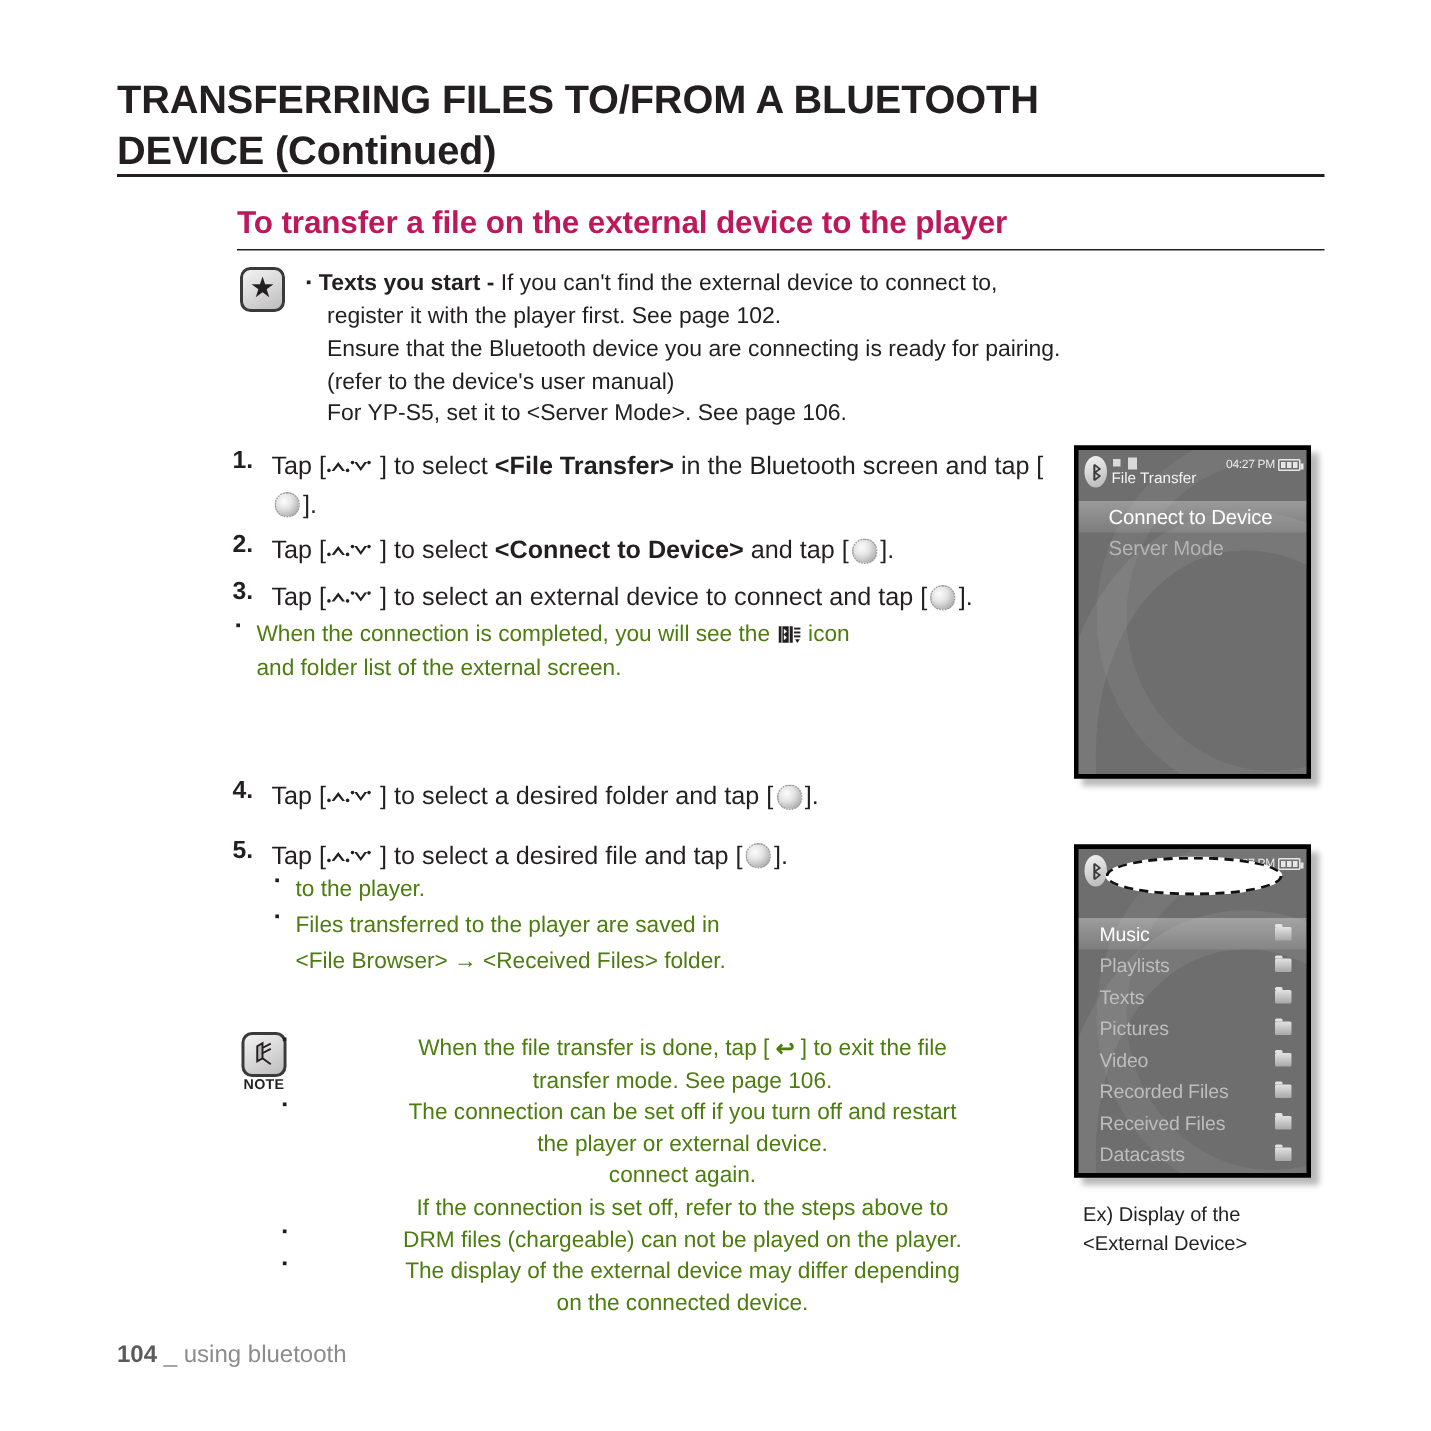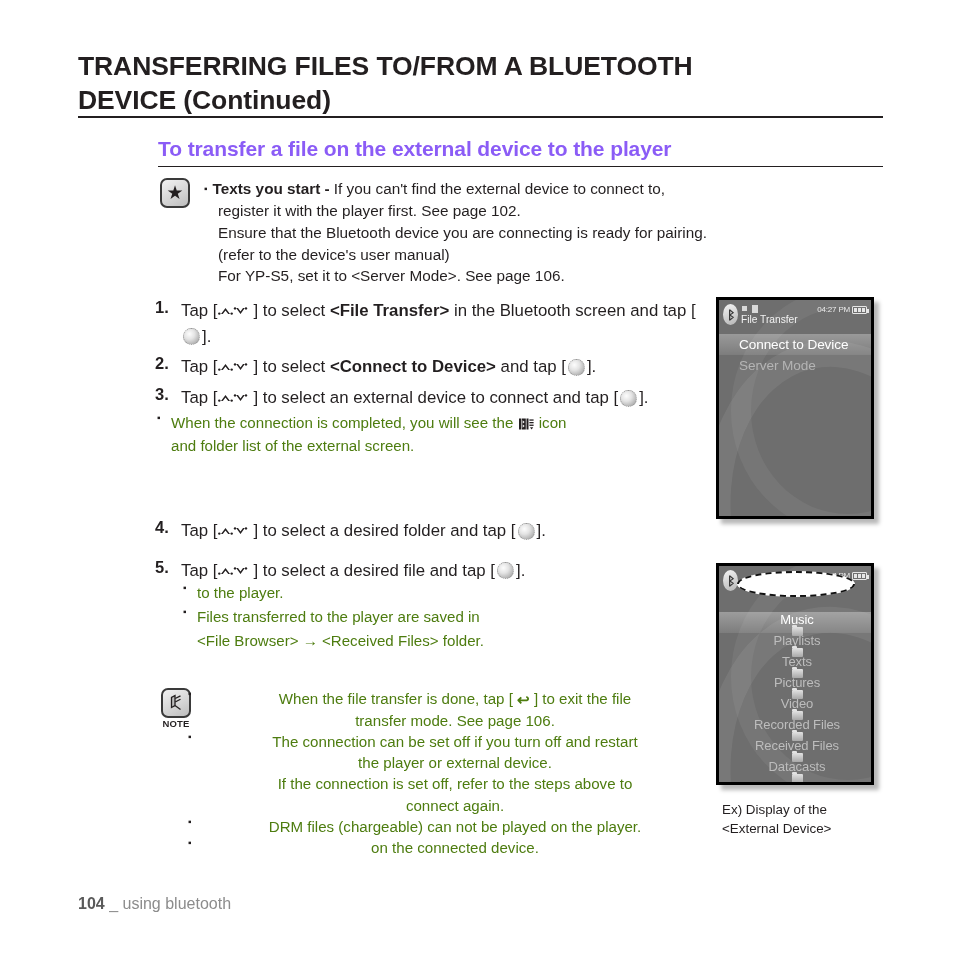--- a/index.html
+++ b/index.html
@@ -30,21 +30,21 @@
   .title-rule {
     position:absolute; left: 78px; top: 116px; width: 805px;
     border-top: 2px solid #231f20;
   }
 
   
   .section-title {
     position: absolute;
     left: 158px; top: 137px; width: 730px;
     font-size: 21px; font-weight: bold;
-    color: #8b5cf6;
+    color: #be185d;
     letter-spacing: -0.1px;
   }
   .section-rule {
     position:absolute; left:158px; top:166px; width: 725px;
     border-top: 1.4px solid #231f20;
   }
 
   
   .badge {
     position:absolute;
@@ -217,21 +217,20 @@
   }
 
   .folder-list { position:relative; z-index:4; margin-top:16px; }
   .folder-row {
     height: 21px;
     display:flex; align-items:center;
     padding: 0 10px 0 14px;
     font-size: 13px;
     color:#bdbdbd;
     letter-spacing:-0.1px;
-    flex-direction:column;
   }
   .folder-row.sel {
     color:#ffffff;
     background: linear-gradient(180deg, rgba(255,255,255,0.32), rgba(255,255,255,0.10));
   }
   .folder-row .fname { flex:1; }
   .folder-ico {
     width:11px; height:9px; flex:none;
     background: linear-gradient(180deg,#e2e2e2,#a8a8a8);
     border-radius:1px;
@@ -394,25 +393,25 @@
         <path d="M9.2 5.5 L14.5 2.8"></path>
         <path d="M9.2 9 L14.5 6.2"></path>
       </g>
     </svg>
   </div>
   <div class="note-label">NOTE</div>
 
   <div class="note-block">
     <div class="sub-item"><span>When the file transfer is done, tap [</span> <span class="back-icon">↩</span> <span>] to exit the file</span><span class="cont">transfer mode. See page 106.</span></div>
 
-    <div class="sub-item"><span>The connection can be set off if you turn off and restart</span><span class="cont">the player or external device.</span><span class="cont">If the connection is set off, refer to the steps above to</span><span class="cont">connect again.</span></div>
+    <div class="sub-item"><span>The connection can be set off if you turn off and restart</span><span class="cont">the player or external device.</span><span class="cont">connect again.</span><span class="cont">If the connection is set off, refer to the steps above to</span></div>
 
     <div class="sub-item"><span>DRM files (chargeable) can not be played on the player.</span></div>
 
-    <div class="sub-item"><span class="cont">on the connected device.</span></div>
+    <div class="sub-item"><span>The display of the external device may differ depending</span><span class="cont">on the connected device.</span></div>
   </div>
 
   <div class="device one">
     <div class="screen">
       <div class="status-bar">
         <div class="bt-badge">
           <svg width="8" height="12" viewBox="0 0 8 12">
               <path d="M2.6 0.8 L6.2 3.7 L2.6 6.2 L2.6 0.8 M2.6 11.2 L6.2 8.3 L2.6 5.8 L2.6 11.2" fill="none" stroke="#3a3a3a" stroke-width="1.1"></path>
               <line x1="2.6" y1="0.8" x2="2.6" y2="11.2" stroke="#3a3a3a" stroke-width="1.1"></line>
             </svg>

